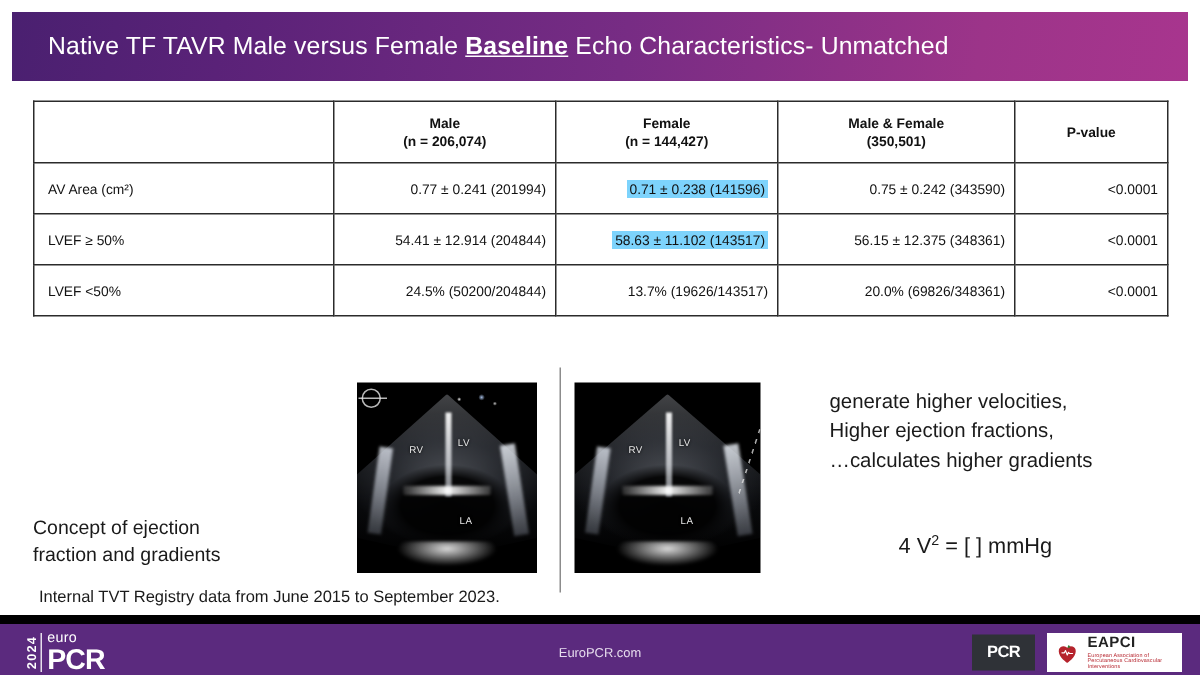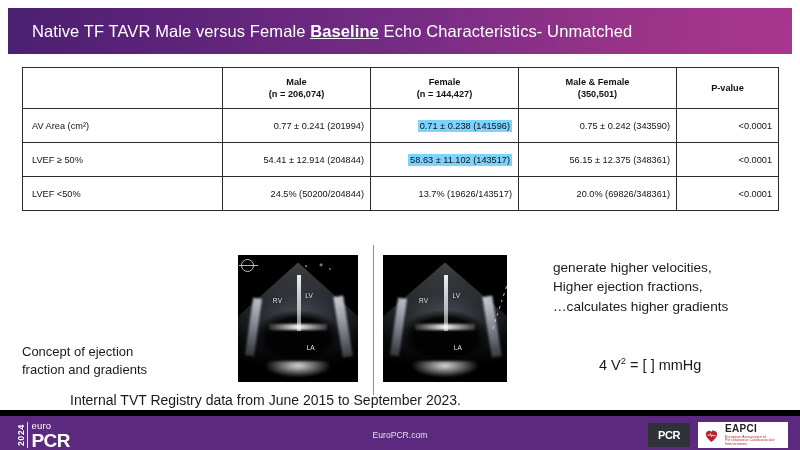--- a/index.html
+++ b/index.html
@@ -209,23 +209,22 @@
     left: 587px; top: 112px;
     font-size: 14.5px;
     color: #1a1a1a;
     margin-left: 12px;
   }
   .formula sup { font-size: 9.5px; vertical-align: super; }
 
   .footnote {
     position: absolute;
     left: 26px; top: 392px;
-    font-size: 14px;
+    font-size: 11px;
     color: #1a1a1a;
-    margin-left: 44px;
   }
 
   
   .footer {
     position: absolute;
     left: 0; bottom: 0;
     width: 800px; height: 40px;
     background: #5b2a7e;
     border-top: 6px solid #000000;
   }

